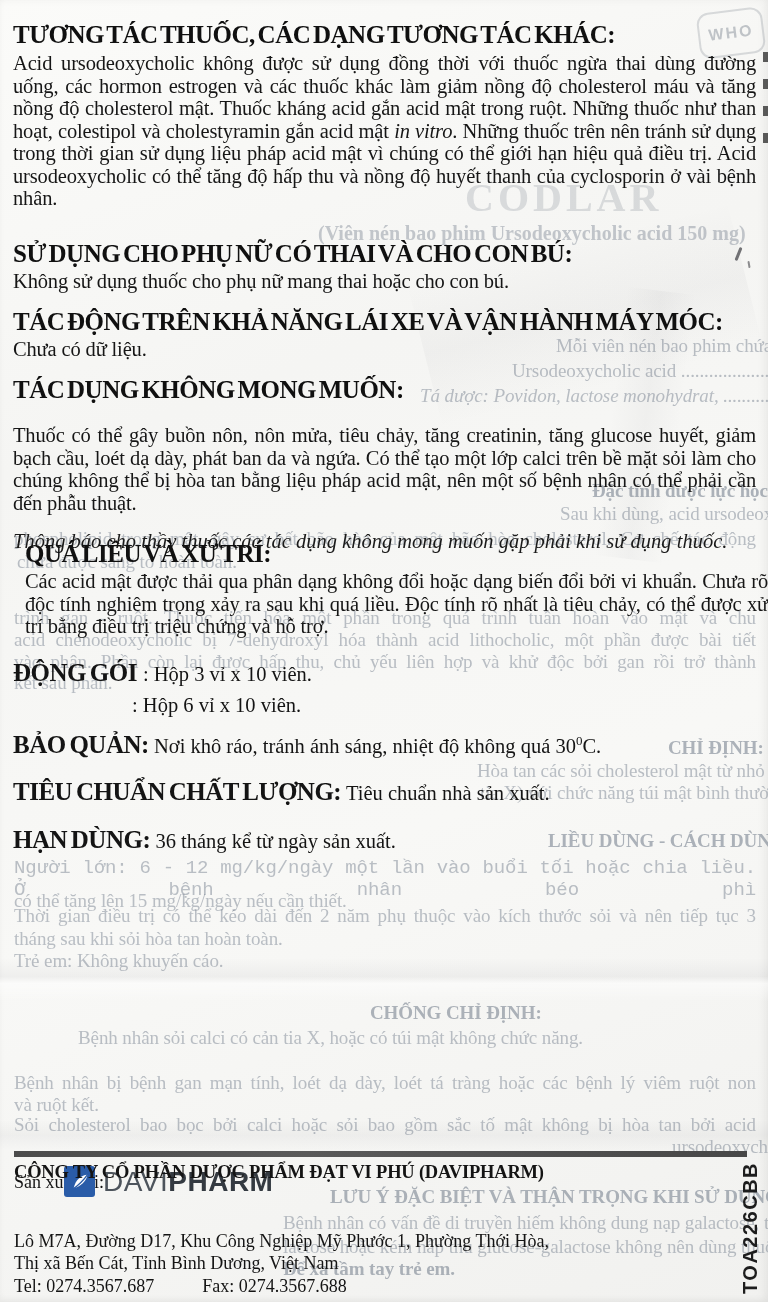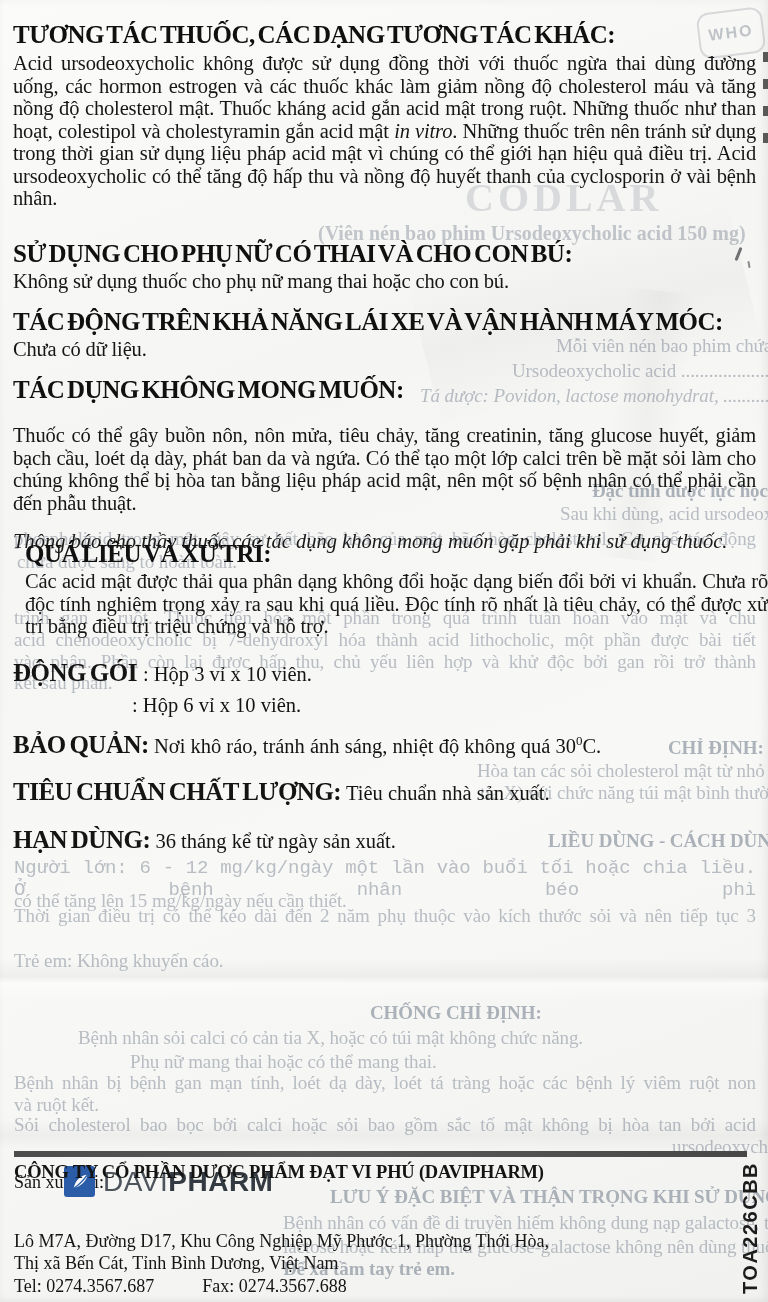--- a/index.html
+++ b/index.html
@@ -91,25 +91,25 @@
   <div class="bl nw" style="left:14px; top:672px;">kết sau phân.</div>
 
   <div class="bl nw bold" style="left:668px; top:737px;">CHỈ ĐỊNH:</div>
   <div class="bl nw" style="left:477px; top:760px;">Hòa tan các sỏi cholesterol mật từ nhỏ tới trung bình không cản quang (không cản</div>
   <div class="bl nw" style="left:480px; top:782px;">tia X) với chức năng túi mật bình thường.</div>
 
   <div class="bl nw bold" style="left:548px; top:830px;">LIỀU DÙNG - CÁCH DÙNG:</div>
   <div class="bl-block jline" style="top:857px;font-family:Liberation Mono, monospace;">Người lớn: 6 - 12 mg/kg/ngày một lần vào buổi tối hoặc chia liều. Ở bệnh nhân béo phì</div>
   <div class="bl nw" style="left:14px; top:880px;margin-top:10px;">có thể tăng lên 15 mg/kg/ngày nếu cần thiết.</div>
   <div class="bl-block jline" style="top:905px;">Thời gian điều trị có thể kéo dài đến 2 năm phụ thuộc vào kích thước sỏi và nên tiếp tục 3</div>
+  <div class="bl nw" style="left:14px; top:928px;">tháng sau khi sỏi hòa tan hoàn toàn.</div>
   <div class="bl nw" style="left:14px; top:950px;">Trẻ em: Không khuyến cáo.</div>
 
   <div class="bl nw bold" style="left:370px; top:1002px;">CHỐNG CHỈ ĐỊNH:</div>
   <div class="bl nw" style="left:78px; top:1027px;">Bệnh nhân sỏi calci có cản tia X, hoặc có túi mật không chức năng.</div>
-  <div class="bl nw" style="left:130px; top:1051px;">Phụ nữ mang thai hoặc có thể mang thai.</div>
   <div class="bl-block jline" style="top:1072px;">Bệnh nhân bị bệnh gan mạn tính, loét dạ dày, loét tá tràng hoặc các bệnh lý viêm ruột non</div>
   <div class="bl nw" style="left:14px; top:1094px;">và ruột kết.</div>
   <div class="bl-block jline" style="top:1114px;">Sỏi cholesterol bao bọc bởi calci hoặc sỏi bao gồm sắc tố mật không bị hòa tan bởi acid</div>
   <div class="bl nw" style="left:672px; top:1136px;">ursodeoxycholic.</div>
 
   <div class="bl nw bold" style="left:330px; top:1186px;">LƯU Ý ĐẶC BIỆT VÀ THẬN TRỌNG KHI SỬ DỤNG:</div>
   <div class="bl nw" style="left:283px; top:1212px;">Bệnh nhân có vấn đề di truyền hiếm không dung nạp galactose, thiếu hụt men</div>
   <div class="bl nw" style="left:283px; top:1236px;">lactose hoặc kém hấp thu glucose-galactose không nên dùng thuốc này.</div>
   <div class="bl nw bold" style="left:283px; top:1258px;">Để xa tầm tay trẻ em.</div>
 

